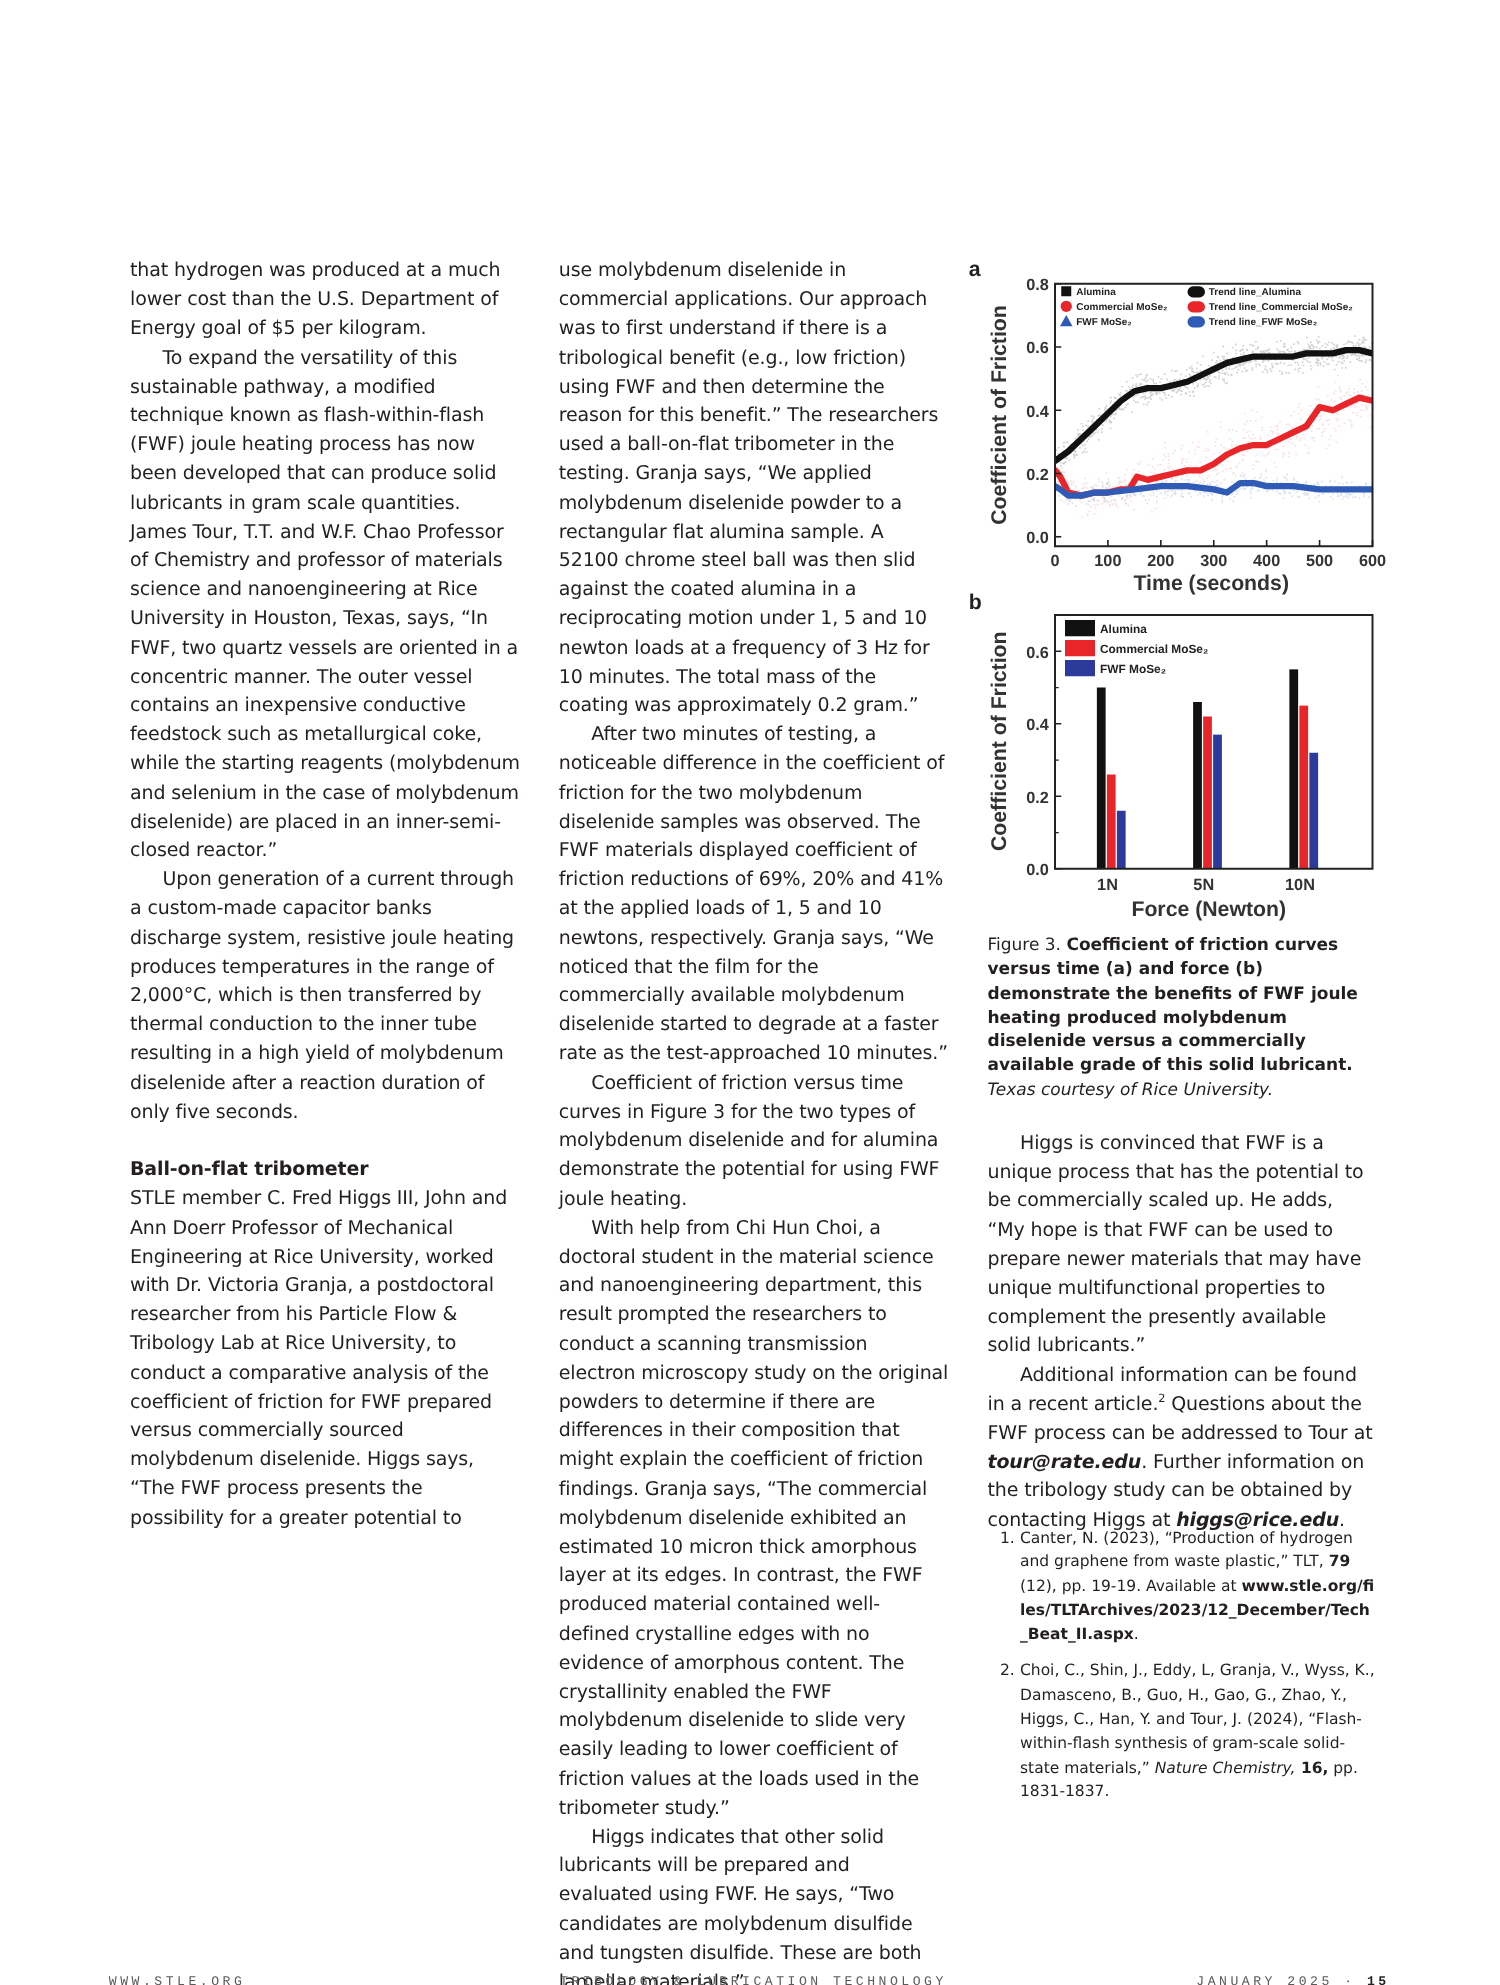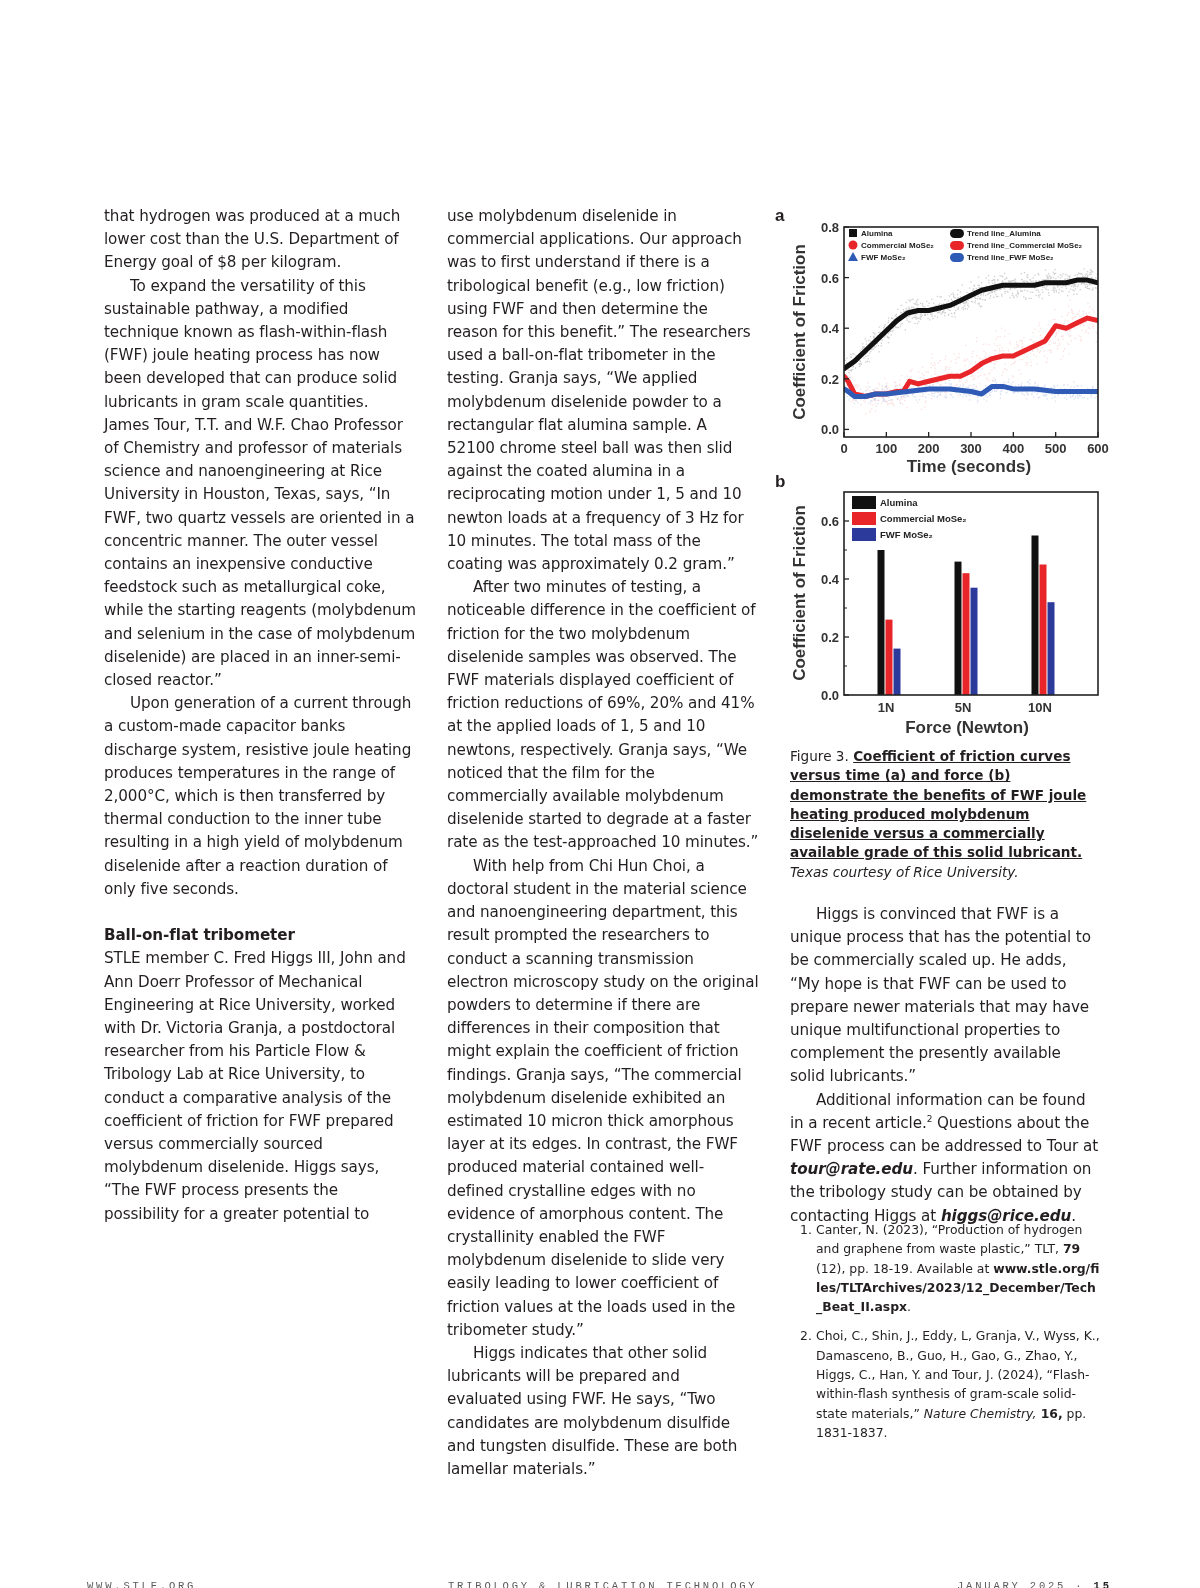--- a/index.html
+++ b/index.html
@@ -11,47 +11,48 @@
   #col1 { left: 104px; width: 312px; }
   #col2 { left: 447px; width: 312px; }
   #col3 { left: 790px; width: 310px; top: 903px; }
   .subhead { font-weight: bold; margin-top: 23px !important; text-indent: 0 !important; }
   .email { font-weight: bold; font-style: italic; }
   sup { font-size: 9px; line-height: 0; }
   .figlabel { position: absolute; font-family: "Liberation Sans", sans-serif; font-weight: bold; font-size: 17px; }
   .chart { position: absolute; }
   .chart text { font-family: "Liberation Sans", sans-serif; }
   #caption { position: absolute; left: 790px; top: 747px; width: 312px; font-size: 13.6px; line-height: 19.3px; }
-  #caption .b { font-weight: bold; text-decoration: underline; }
+  #caption .b { font-weight: bold; }
   #caption .i { font-style: italic; }
   #refs { position: absolute; left: 800px; top: 1220px; width: 300px; font-size: 12.4px; line-height: 19.3px; margin: 0; padding: 0; list-style: none; }
   #refs li { position: relative; padding-left: 16px; margin-bottom: 10px; }
   #refs li .num { position: absolute; left: 0; top: 0; }
   #refs .b { font-weight: bold; }
   #refs .i { font-style: italic; }
   .footer { position: absolute; top: 1580px; font-size: 10.5px; letter-spacing: 2.8px; color: #58595b; font-family: Liberation Mono, monospace; }
   #footer-left { left: 87px; }
   #footer-center { left: 448px; }
   #footer-right { left: 957px; }
   #footer-right .pg { font-weight: bold; color: #231f20; }
 </style>
 </head>
 <body>
 
 <div id="col1" class="col">
-  <p class="noindent">that hydrogen was produced at a much lower cost than the U.S. Department of Energy goal of $8 per kilogram.</p>
+  <p class="noindent">that hydrogen was produced at a much lower cost than the U.S. Department of Energy goal of $5 per kilogram.</p>
   <p>To expand the versatility of this sustainable pathway, a modified technique known as flash-within-flash (FWF) joule heating process has now been developed that can produce solid lubricants in gram scale quantities. James Tour, T.T. and W.F. Chao Professor of Chemistry and professor of materials science and nanoengineering at Rice University in Houston, Texas, says, “In FWF, two quartz vessels are oriented in a concentric manner. The outer vessel contains an inexpensive conductive feedstock such as metallurgical coke, while the starting reagents (molybdenum and selenium in the case of molybdenum diselenide) are placed in an inner-semi-closed reactor.”</p>
   <p>Upon generation of a current through a custom-made capacitor banks discharge system, resistive joule heating produces temperatures in the range of 2,000°C, which is then transferred by thermal conduction to the inner tube resulting in a high yield of molybdenum diselenide after a reaction duration of only five seconds.</p>
   <p class="subhead">Ball-on-flat tribometer</p>
   <p class="noindent">STLE member C. Fred Higgs III, John and Ann Doerr Professor of Mechanical Engineering at Rice University, worked with Dr. Victoria Granja, a postdoctoral researcher from his Particle Flow &amp; Tribology Lab at Rice University, to conduct a comparative analysis of the coefficient of friction for FWF prepared versus commercially sourced molybdenum diselenide. Higgs says, “The FWF process presents the possibility for a greater potential to</p>
 </div>
 
 <div id="col2" class="col">
   <p class="noindent">use molybdenum diselenide in commercial applications. Our approach was to first understand if there is a tribological benefit (e.g., low friction) using FWF and then determine the reason for this benefit.” The researchers used a ball-on-flat tribometer in the testing. Granja says, “We applied molybdenum diselenide powder to a rectangular flat alumina sample. A 52100 chrome steel ball was then slid against the coated alumina in a reciprocating motion under 1, 5 and 10 newton loads at a frequency of 3 Hz for 10 minutes. The total mass of the coating was approximately 0.2 gram.”</p>
   <p>After two minutes of testing, a noticeable difference in the coefficient of friction for the two molybdenum diselenide samples was observed. The FWF materials displayed coefficient of friction reductions of 69%, 20% and 41% at the applied loads of 1, 5 and 10 newtons, respectively. Granja says, “We noticed that the film for the commercially available molybdenum diselenide started to degrade at a faster rate as the test-approached 10 minutes.”</p>
+  <p>Coefficient of friction versus time curves in Figure 3 for the two types of molybdenum diselenide and for alumina demonstrate the potential for using FWF joule heating.</p>
   <p>With help from Chi Hun Choi, a doctoral student in the material science and nanoengineering department, this result prompted the researchers to conduct a scanning transmission electron microscopy study on the original powders to determine if there are differences in their composition that might explain the coefficient of friction findings. Granja says, “The commercial molybdenum diselenide exhibited an estimated 10 micron thick amorphous layer at its edges. In contrast, the FWF produced material contained well-defined crystalline edges with no evidence of amorphous content. The crystallinity enabled the FWF molybdenum diselenide to slide very easily leading to lower coefficient of friction values at the loads used in the tribometer study.”</p>
   <p>Higgs indicates that other solid lubricants will be prepared and evaluated using FWF. He says, “Two candidates are molybdenum disulfide and tungsten disulfide. These are both lamellar materials.”</p>
 </div>
 
 <div class="figlabel" style="left:775px; top:206px;">a</div>
 <div class="figlabel" style="left:775px; top:472px;">b</div>
 
 <svg id="chart-a" class="chart" style="left:785px; top:215px;" width="325" height="265" viewBox="0 0 325 265">
   <defs>
     <clipPath id="clipA">
@@ -2163,21 +2164,21 @@
 
 <div id="col3" class="col">
   <p>Higgs is convinced that FWF is a unique process that has the potential to be commercially scaled up. He adds, “My hope is that FWF can be used to prepare newer materials that may have unique multifunctional properties to complement the presently available solid lubricants.”</p>
   <p>
     <span>Additional information can be found in a recent article.</span><sup>2</sup><span> Questions about the FWF process can be addressed to Tour at </span><span class="email">tour@rate.edu</span><span>. Further information on the tribology study can be obtained by contacting Higgs at </span><span class="email">higgs@rice.edu</span><span>.</span>
   </p>
 </div>
 
 <ol id="refs">
   <li>
-    <span class="num">1.</span><span>Canter, N. (2023), “Production of hydrogen and graphene from waste plastic,” TLT, </span><span class="b">79</span><span> (12), pp. 18-19. Available at </span><span class="b" style="word-break:break-all">www.stle.org/files/TLTArchives/2023/12_December/Tech_Beat_II.aspx</span><span>.</span>
+    <span class="num">1.</span><span>Canter, N. (2023), “Production of hydrogen and graphene from waste plastic,” TLT, </span><span class="b">79</span><span> (12), pp. 19-19. Available at </span><span class="b" style="word-break:break-all">www.stle.org/files/TLTArchives/2023/12_December/Tech_Beat_II.aspx</span><span>.</span>
   </li>
   <li>
     <span class="num">2.</span><span>Choi, C., Shin, J., Eddy, L, Granja, V., Wyss, K., Damasceno, B., Guo, H., Gao, G., Zhao, Y., Higgs, C., Han, Y. and Tour, J. (2024), “Flash-within-flash synthesis of gram-scale solid-state materials,” </span><span class="i">Nature Chemistry,</span><span class="b"> 16,</span><span> pp. 1831-1837.</span>
   </li>
 </ol>
 
 <div id="footer-left" class="footer">WWW.STLE.ORG</div>
 <div id="footer-center" class="footer">TRIBOLOGY &amp; LUBRICATION TECHNOLOGY</div>
 <div id="footer-right" class="footer">
   <span>JANUARY 2025</span>

